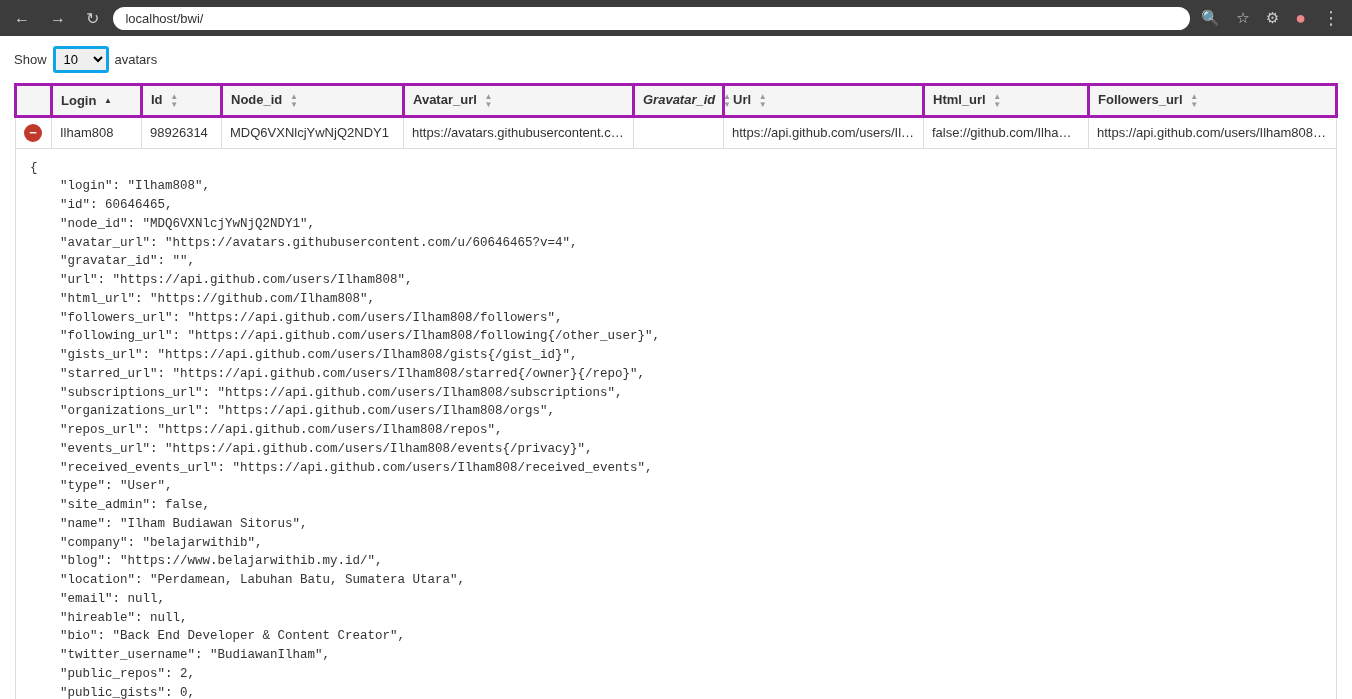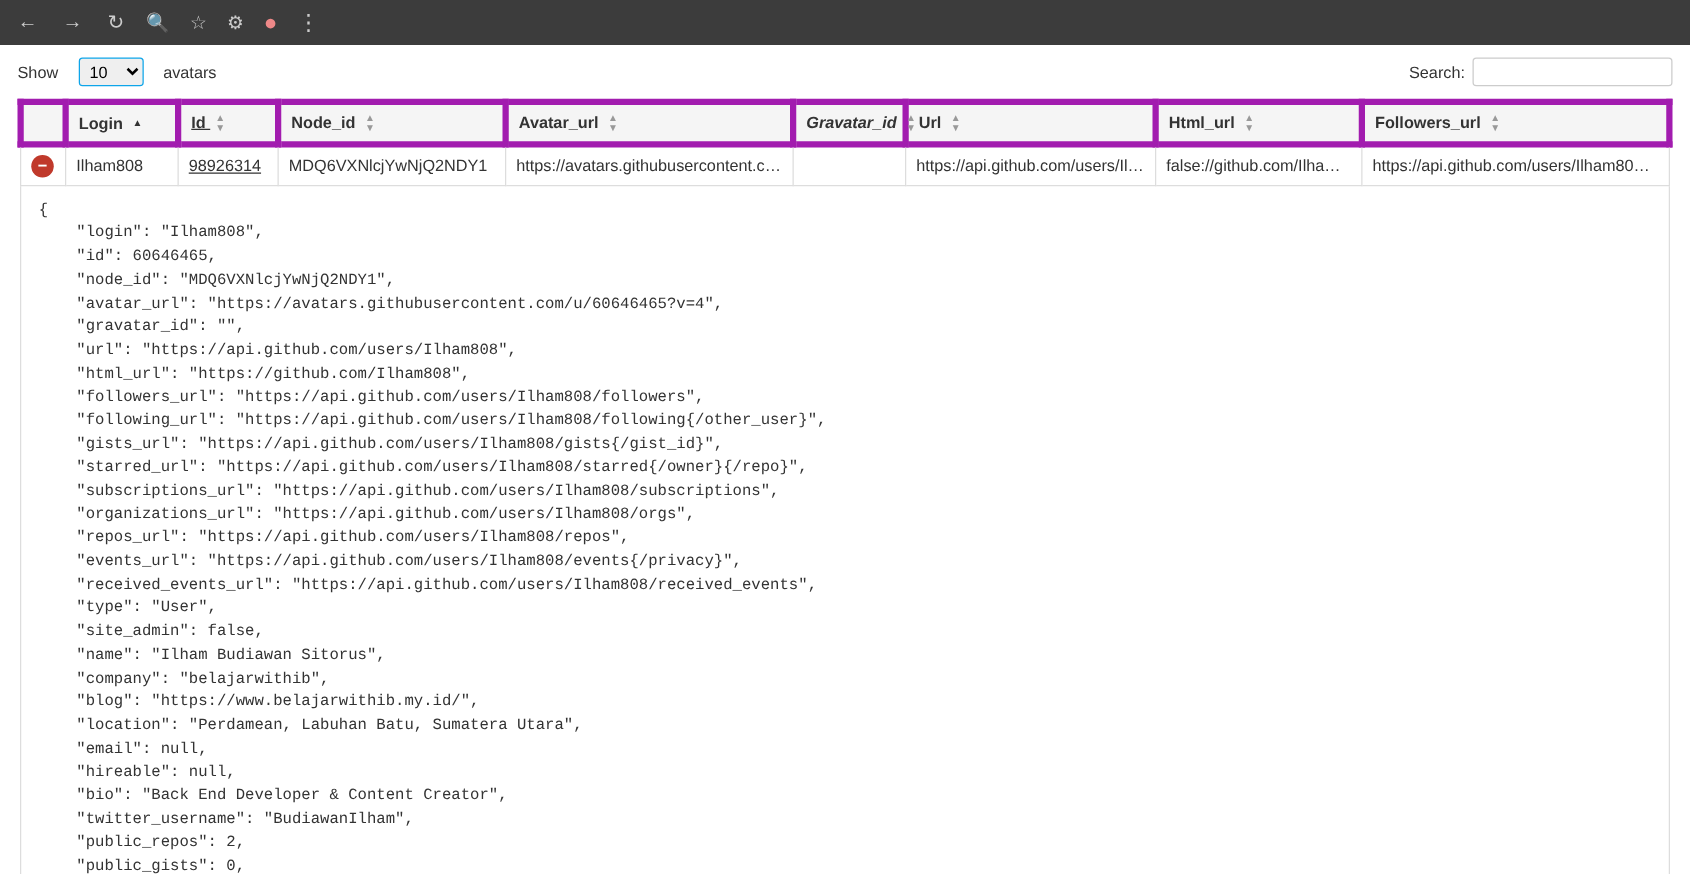--- a/index.html
+++ b/index.html
@@ -56,25 +56,25 @@
     
     .top-controls {
       display: flex;
       justify-content: space-between;
       align-items: center;
       margin-bottom: 10px;
     }
     .show-entries {
       display: flex;
       align-items: center;
-      gap: 16px;
+      gap: 6px;
       font-size: 13px;
     }
     .show-entries select {
-      border: 1px solid #0ea5e9;
+      border: 3px solid #0ea5e9;
       border-radius: 3px;
       padding: 2px 4px;
       font-size: 13px;
     }
     .search-control {
       display: flex;
       align-items: center;
       gap: 6px;
     }
     .search-control label { font-size: 13px; }
@@ -88,21 +88,21 @@
 
     
     .data-table {
       width: 100%;
       border-collapse: collapse;
       font-size: 13px;
       table-layout: fixed;
     }
     .data-table th {
       background: #f5f5f5;
-      border: 5px solid #a21caf;
+      border: 3px solid #a21caf;
       padding: 6px 8px;
       text-align: left;
       white-space: nowrap;
       cursor: pointer;
       user-select: none;
       font-weight: bold;
       font-size: 13px;
     }
     .data-table th .sort-arrows {
       display: inline-flex;
@@ -149,35 +149,36 @@
       font-family: 'Courier New', monospace;
       font-size: 12.5px;
       color: #333;
       border: 1px solid #ddd;
       line-height: 1.5;
     }
 
     
     .col-expand { width: 36px; }
     .col-login { width: 90px; }
-    .col-id { width: 80px; text-decoration: underline; }
+    .col-id { width: 80px; }
     .col-node_id { width: 182px; }
     .col-avatar_url { width: 230px; }
     .col-gravatar_id { width: 90px; font-style: italic; }
     .col-url { width: 200px; }
     .col-html_url { width: 165px; }
     .col-followers_url { width: auto; }
   </style>
 </head>
 <body>
 
 <div class="browser-bar">
   <button class="browser-nav-btn">←</button>
   <button class="browser-nav-btn">→</button>
   <button class="browser-nav-btn">↻</button>
+  <input class="browser-url-bar" type="text" value="localhost/bwi/" style="">
   <div class="browser-icons">
     <button class="browser-icon-btn">🔍</button>
     <button class="browser-icon-btn">☆</button>
     <button class="browser-icon-btn">⚙</button>
     <button class="browser-icon-btn" style="color:#e88; font-size:18px;">●</button>
     <button class="browser-icon-btn" style="font-size:18px;">⋮</button>
   </div>
 </div>
 
 <div class="page-content">
@@ -185,24 +186,20 @@
   <div class="top-controls">
     <div class="show-entries">
       <span>Show</span>
       <select>
         <option>10</option>
         <option>25</option>
         <option>50</option>
         <option>100</option>
       </select>
       <span>avatars</span>
-    </div>
-    <div class="search-control">
-      <label>Search:</label>
-      <input type="text" class="search-input" style="">
     </div>
   </div>
 
   <table class="data-table">
     <thead>
       <tr>
         <th class="col-expand"></th>
         <th class="col-login sorted-asc">
           Login <span class="sort-arrows">
               <span class="asc">▲</span>

